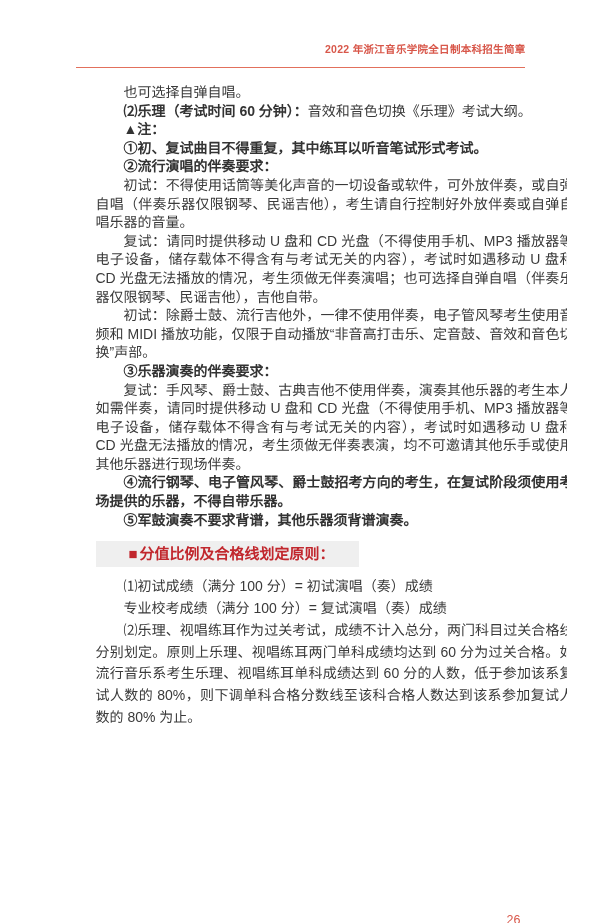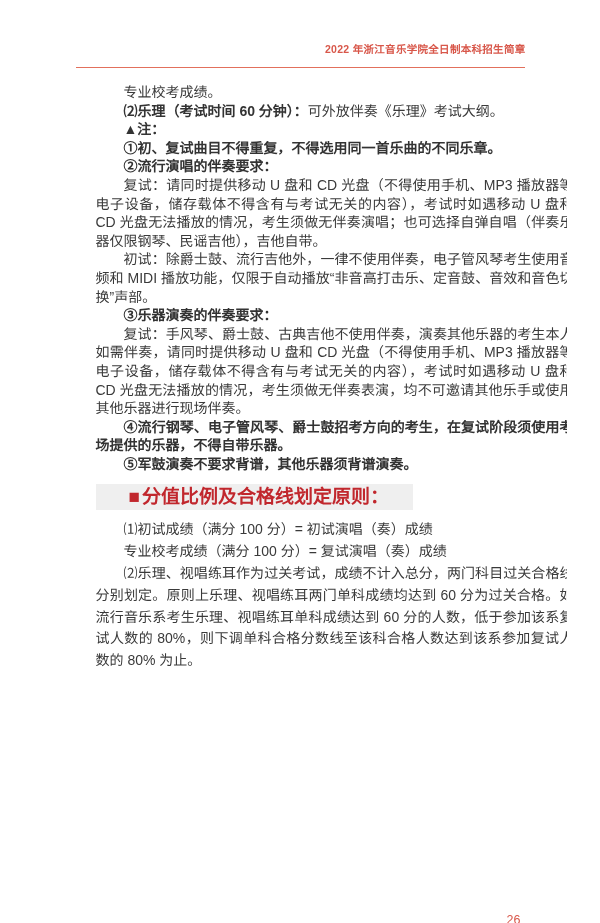--- a/index.html
+++ b/index.html
@@ -45,21 +45,21 @@
     text-indent: 2em;
   }
   .sec-a p { line-height: 18.6px; }
   .sec-b p { line-height: 21.8px; }
   .lead { font-weight: 700; color: #333333; }
   .heading { margin: 8px 0 0 0; }
   .heading-band {
     display: inline-block;
     background: #efefef;
     color: #c1272d;
-    font-size: 19px;
+    font-size: 15px;
     font-weight: 700;
     line-height: 26px;
     padding: 0 24px 0 33px;
   }
   .sq { margin-right: 2px; }
   .sec-b { margin-top: 9px; }
   .page-number {
     position: absolute;
     right: 46px;
     bottom: 8px;
@@ -71,25 +71,26 @@
 <body>
 
 <div class="page">
 
   <div class="header-title">2022 年浙江音乐学院全日制本科招生简章</div>
   <div class="header-rule"></div>
 
   <div class="content">
 
     <section class="sec sec-a">
-      <p><b class="lead"></b><span>专业校考成绩。</span></p>
-      <p><b class="lead">⑵乐理（考试时间 60 分钟）：</b><span>可外放伴奏《乐理》考试大纲。</span></p>
+      <p><b class="lead"></b><span>也可选择自弹自唱。</span></p>
+      <p><b class="lead">⑵乐理（考试时间 60 分钟）：</b><span>音效和音色切换《乐理》考试大纲。</span></p>
       <p><b class="lead">▲注：</b><span></span></p>
-      <p><b class="lead">①初、复试曲目不得重复，不得选用同一首乐曲的不同乐章。</b><span></span></p>
+      <p><b class="lead">①初、复试曲目不得重复，其中练耳以听音笔试形式考试。</b><span></span></p>
       <p><b class="lead">②流行演唱的伴奏要求：</b><span></span></p>
+      <p><b class="lead"></b><span>初试：不得使用话筒等美化声音的一切设备或软件，可外放伴奏，或自弹自唱（伴奏乐器仅限钢琴、民谣吉他），考生请自行控制好外放伴奏或自弹自唱乐器的音量。</span></p>
       <p><b class="lead"></b><span>复试：请同时提供移动 U 盘和 CD 光盘（不得使用手机、MP3 播放器等电子设备，储存载体不得含有与考试无关的内容），考试时如遇移动 U 盘和 CD 光盘无法播放的情况，考生须做无伴奏演唱；也可选择自弹自唱（伴奏乐器仅限钢琴、民谣吉他），吉他自带。</span></p>
       <p><b class="lead"></b><span>初试：除爵士鼓、流行吉他外，一律不使用伴奏，电子管风琴考生使用音频和 MIDI 播放功能，仅限于自动播放“非音高打击乐、定音鼓、音效和音色切换”声部。</span></p>
       <p><b class="lead">③乐器演奏的伴奏要求：</b><span></span></p>
       <p><b class="lead"></b><span>复试：手风琴、爵士鼓、古典吉他不使用伴奏，演奏其他乐器的考生本人如需伴奏，请同时提供移动 U 盘和 CD 光盘（不得使用手机、MP3 播放器等电子设备，储存载体不得含有与考试无关的内容），考试时如遇移动 U 盘和 CD 光盘无法播放的情况，考生须做无伴奏表演，均不可邀请其他乐手或使用其他乐器进行现场伴奏。</span></p>
       <p><b class="lead">④流行钢琴、电子管风琴、爵士鼓招考方向的考生，在复试阶段须使用考场提供的乐器，不得自带乐器。</b><span></span></p>
       <p><b class="lead">⑤军鼓演奏不要求背谱，其他乐器须背谱演奏。</b><span></span></p>
     </section>
 
     <h2 class="heading">
       <span class="heading-band"><span class="sq">■</span><span>分值比例及合格线划定原则：</span></span>

